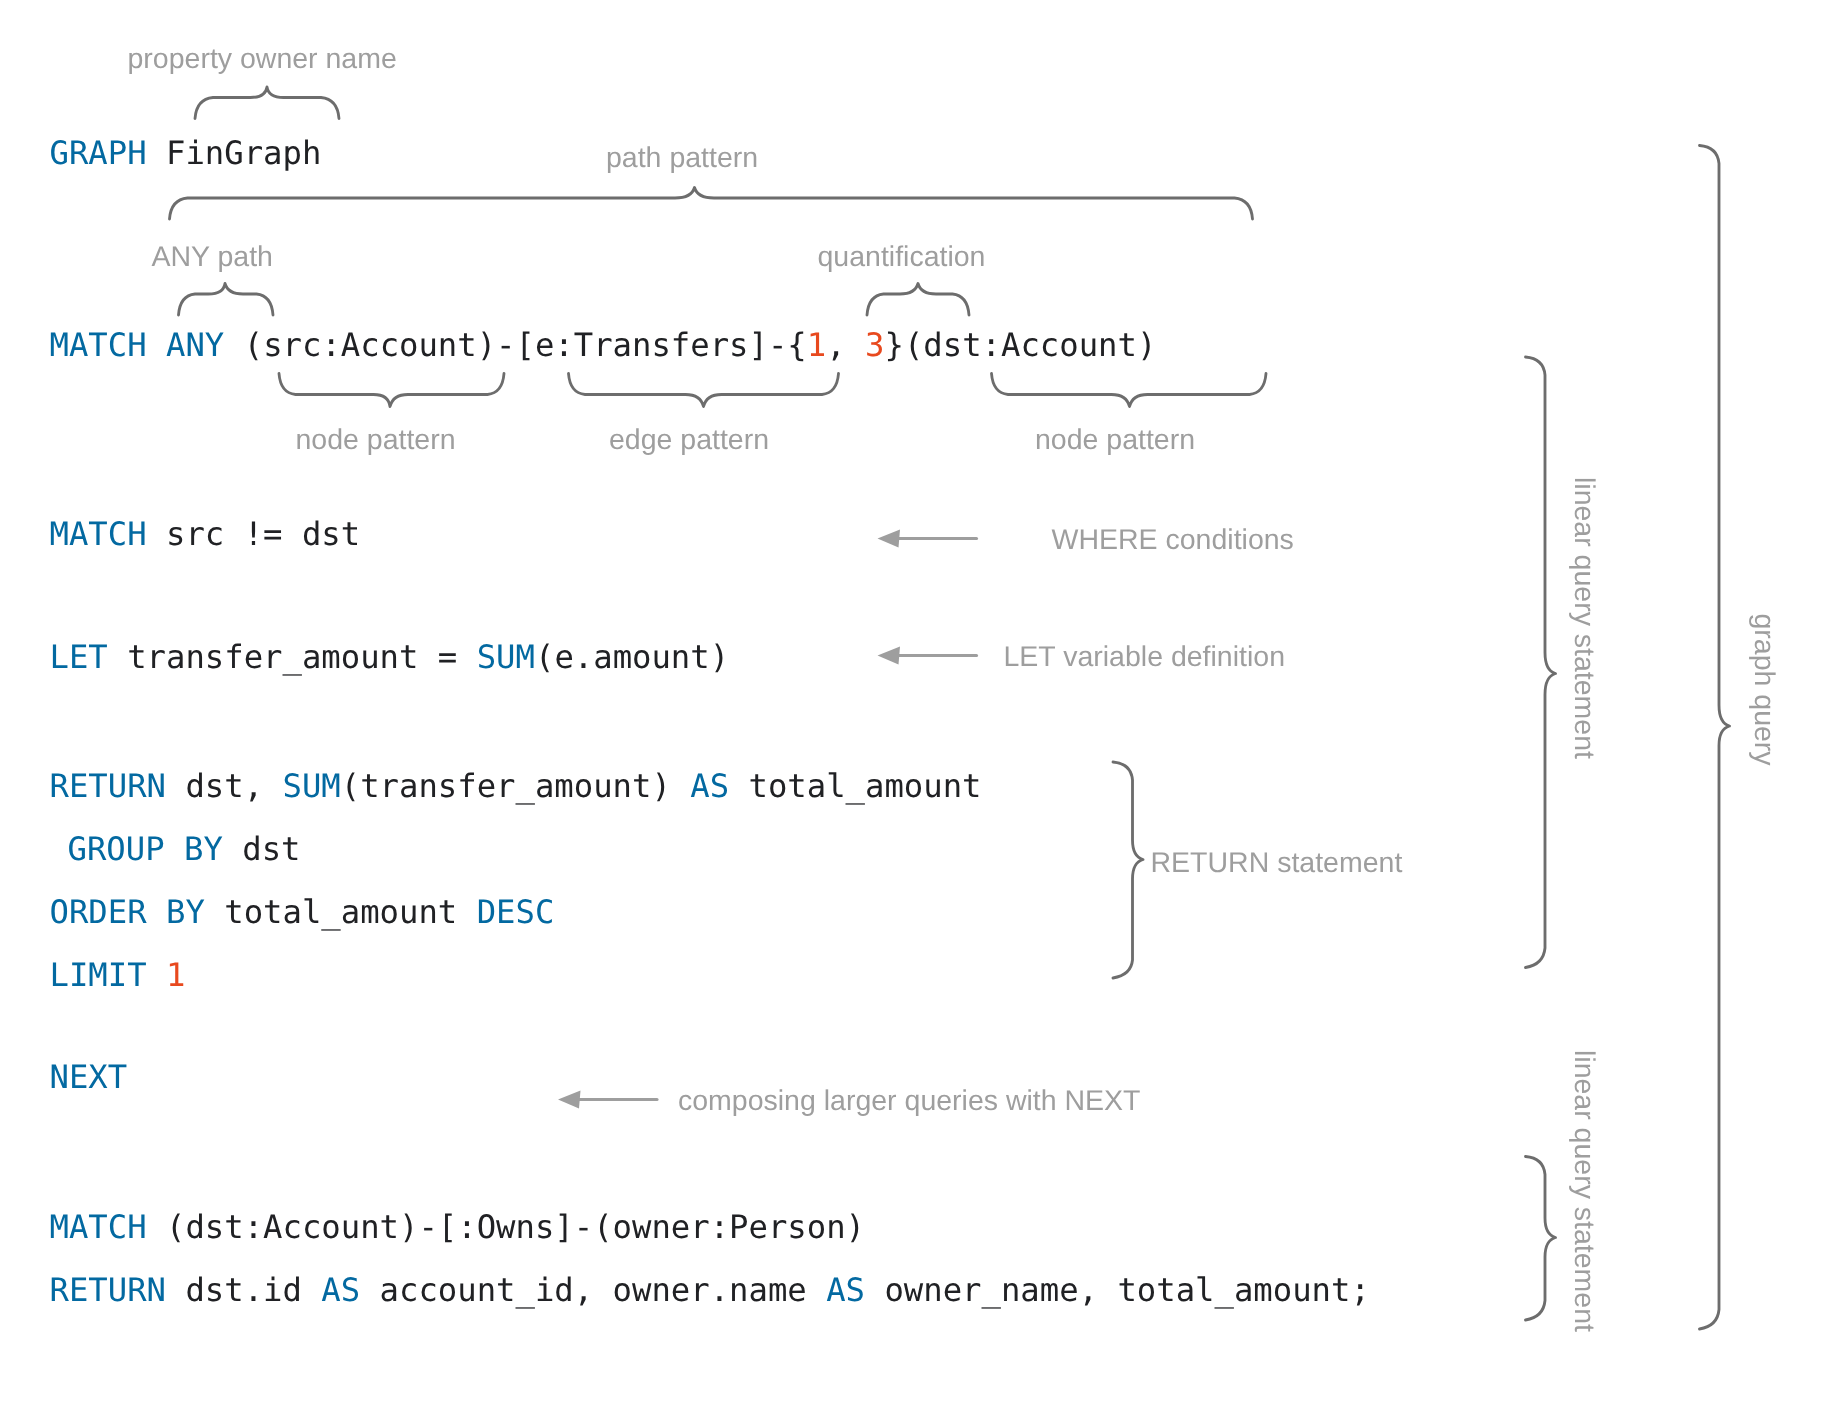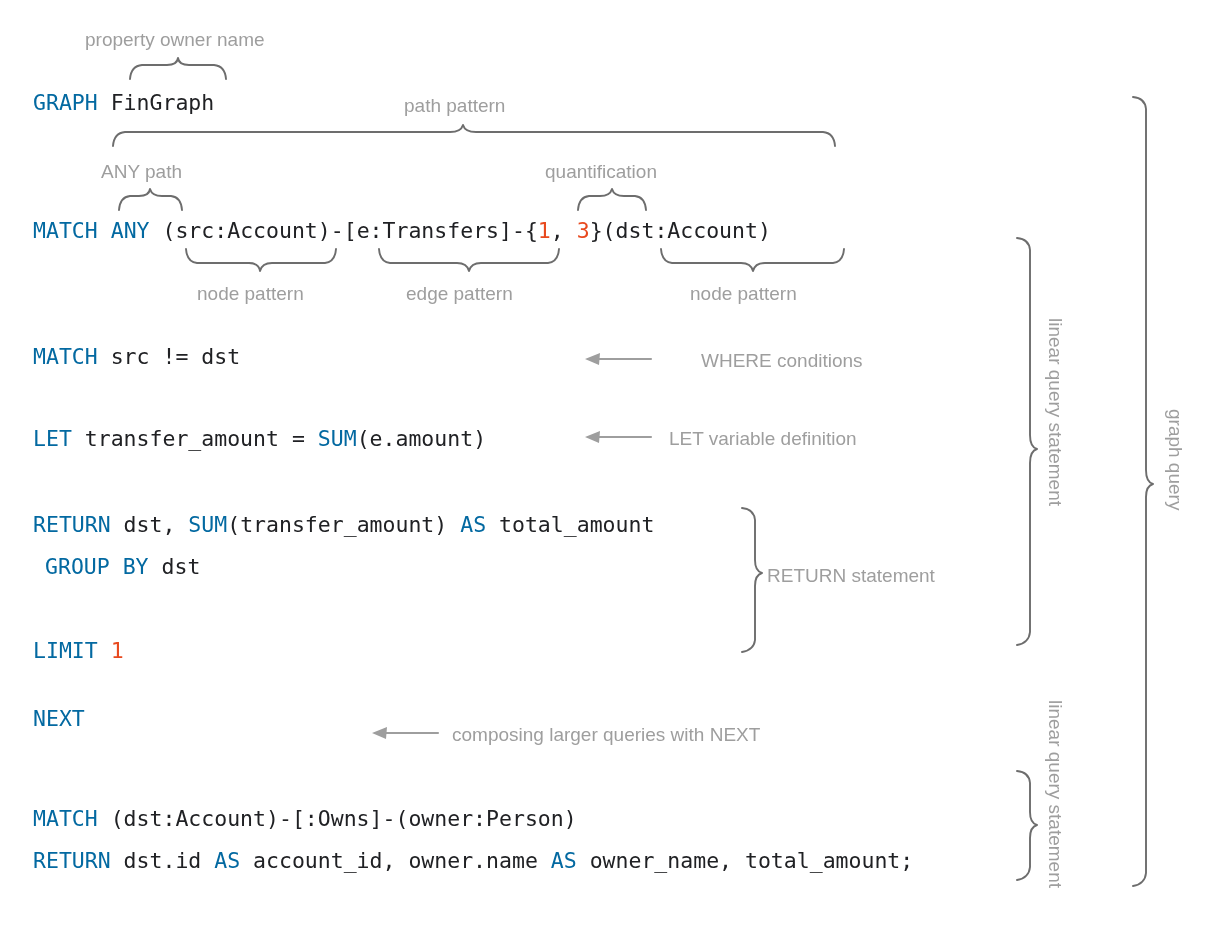--- a/index.html
+++ b/index.html
@@ -89,20 +89,21 @@
   <div class="code" style="left:33px; top:218px;"><span class="kw">MATCH</span><span> </span><span class="kw">ANY</span><span> (src:Account)-[e:Transfers]-{</span><span class="num">1</span><span>, </span><span class="num">3</span><span>}(dst:Account)</span></div>
 
   <div class="code" style="left:33px; top:344px;"><span class="kw">MATCH</span><span> src != dst</span></div>
 
   <div class="code" style="left:33px; top:426px;"><span class="kw">LET</span><span> transfer_amount = </span><span class="kw">SUM</span><span>(e.amount)</span></div>
 
   <div class="code" style="left:33px; top:512px;"><span class="kw">RETURN</span><span> dst, </span><span class="kw">SUM</span><span>(transfer_amount) </span><span class="kw">AS</span><span> total_amount</span></div>
 
   <div class="code" style="left:33px; top:554px;margin-left:12px;"><span class="kw">GROUP BY</span><span> dst</span></div>
 
+  <div class="code" style="left:33px; top:596px;"><span class="kw">ORDER BY</span><span> total_amount </span><span class="kw">DESC</span></div>
 
   <div class="code" style="left:33px; top:638px;"><span class="kw">LIMIT</span><span> </span><span class="num">1</span></div>
 
   <div class="code" style="left:33px; top:706px;"><span class="kw">NEXT</span></div>
 
   <div class="code" style="left:33px; top:806px;"><span class="kw">MATCH</span><span> (dst:Account)-[:Owns]-(owner:Person)</span></div>
 
   <div class="code" style="left:33px; top:848px;"><span class="kw">RETURN</span><span> dst.id </span><span class="kw">AS</span><span> account_id, owner.name </span><span class="kw">AS</span><span> owner_name, total_amount;</span></div>
 
   <div class="lbl" style="left:85px; top:29px;">property owner name</div>

